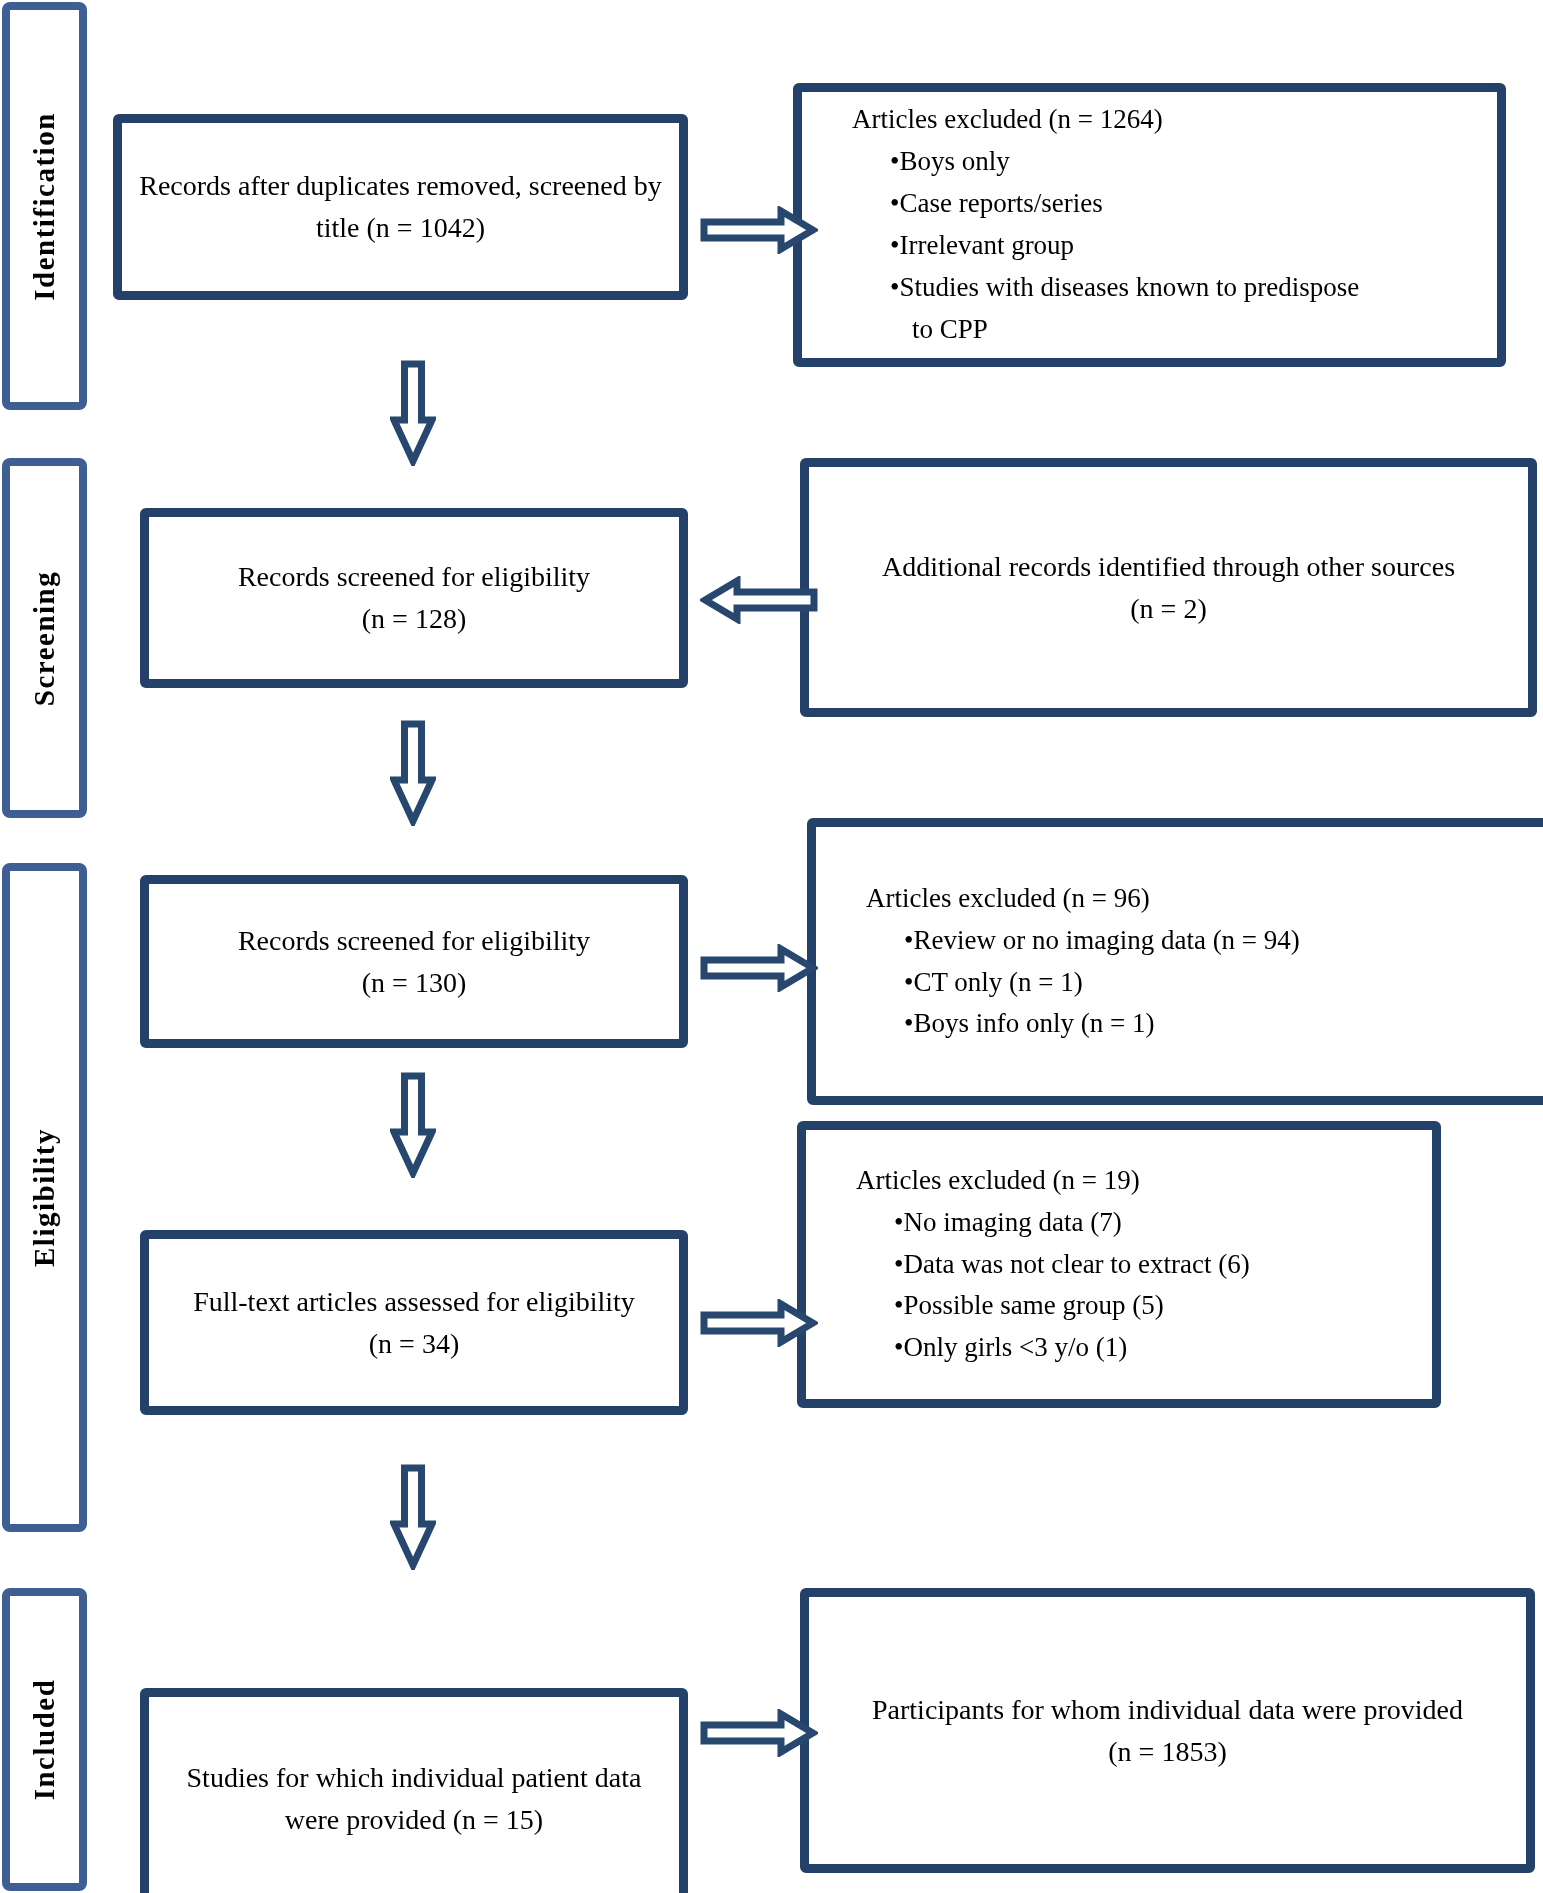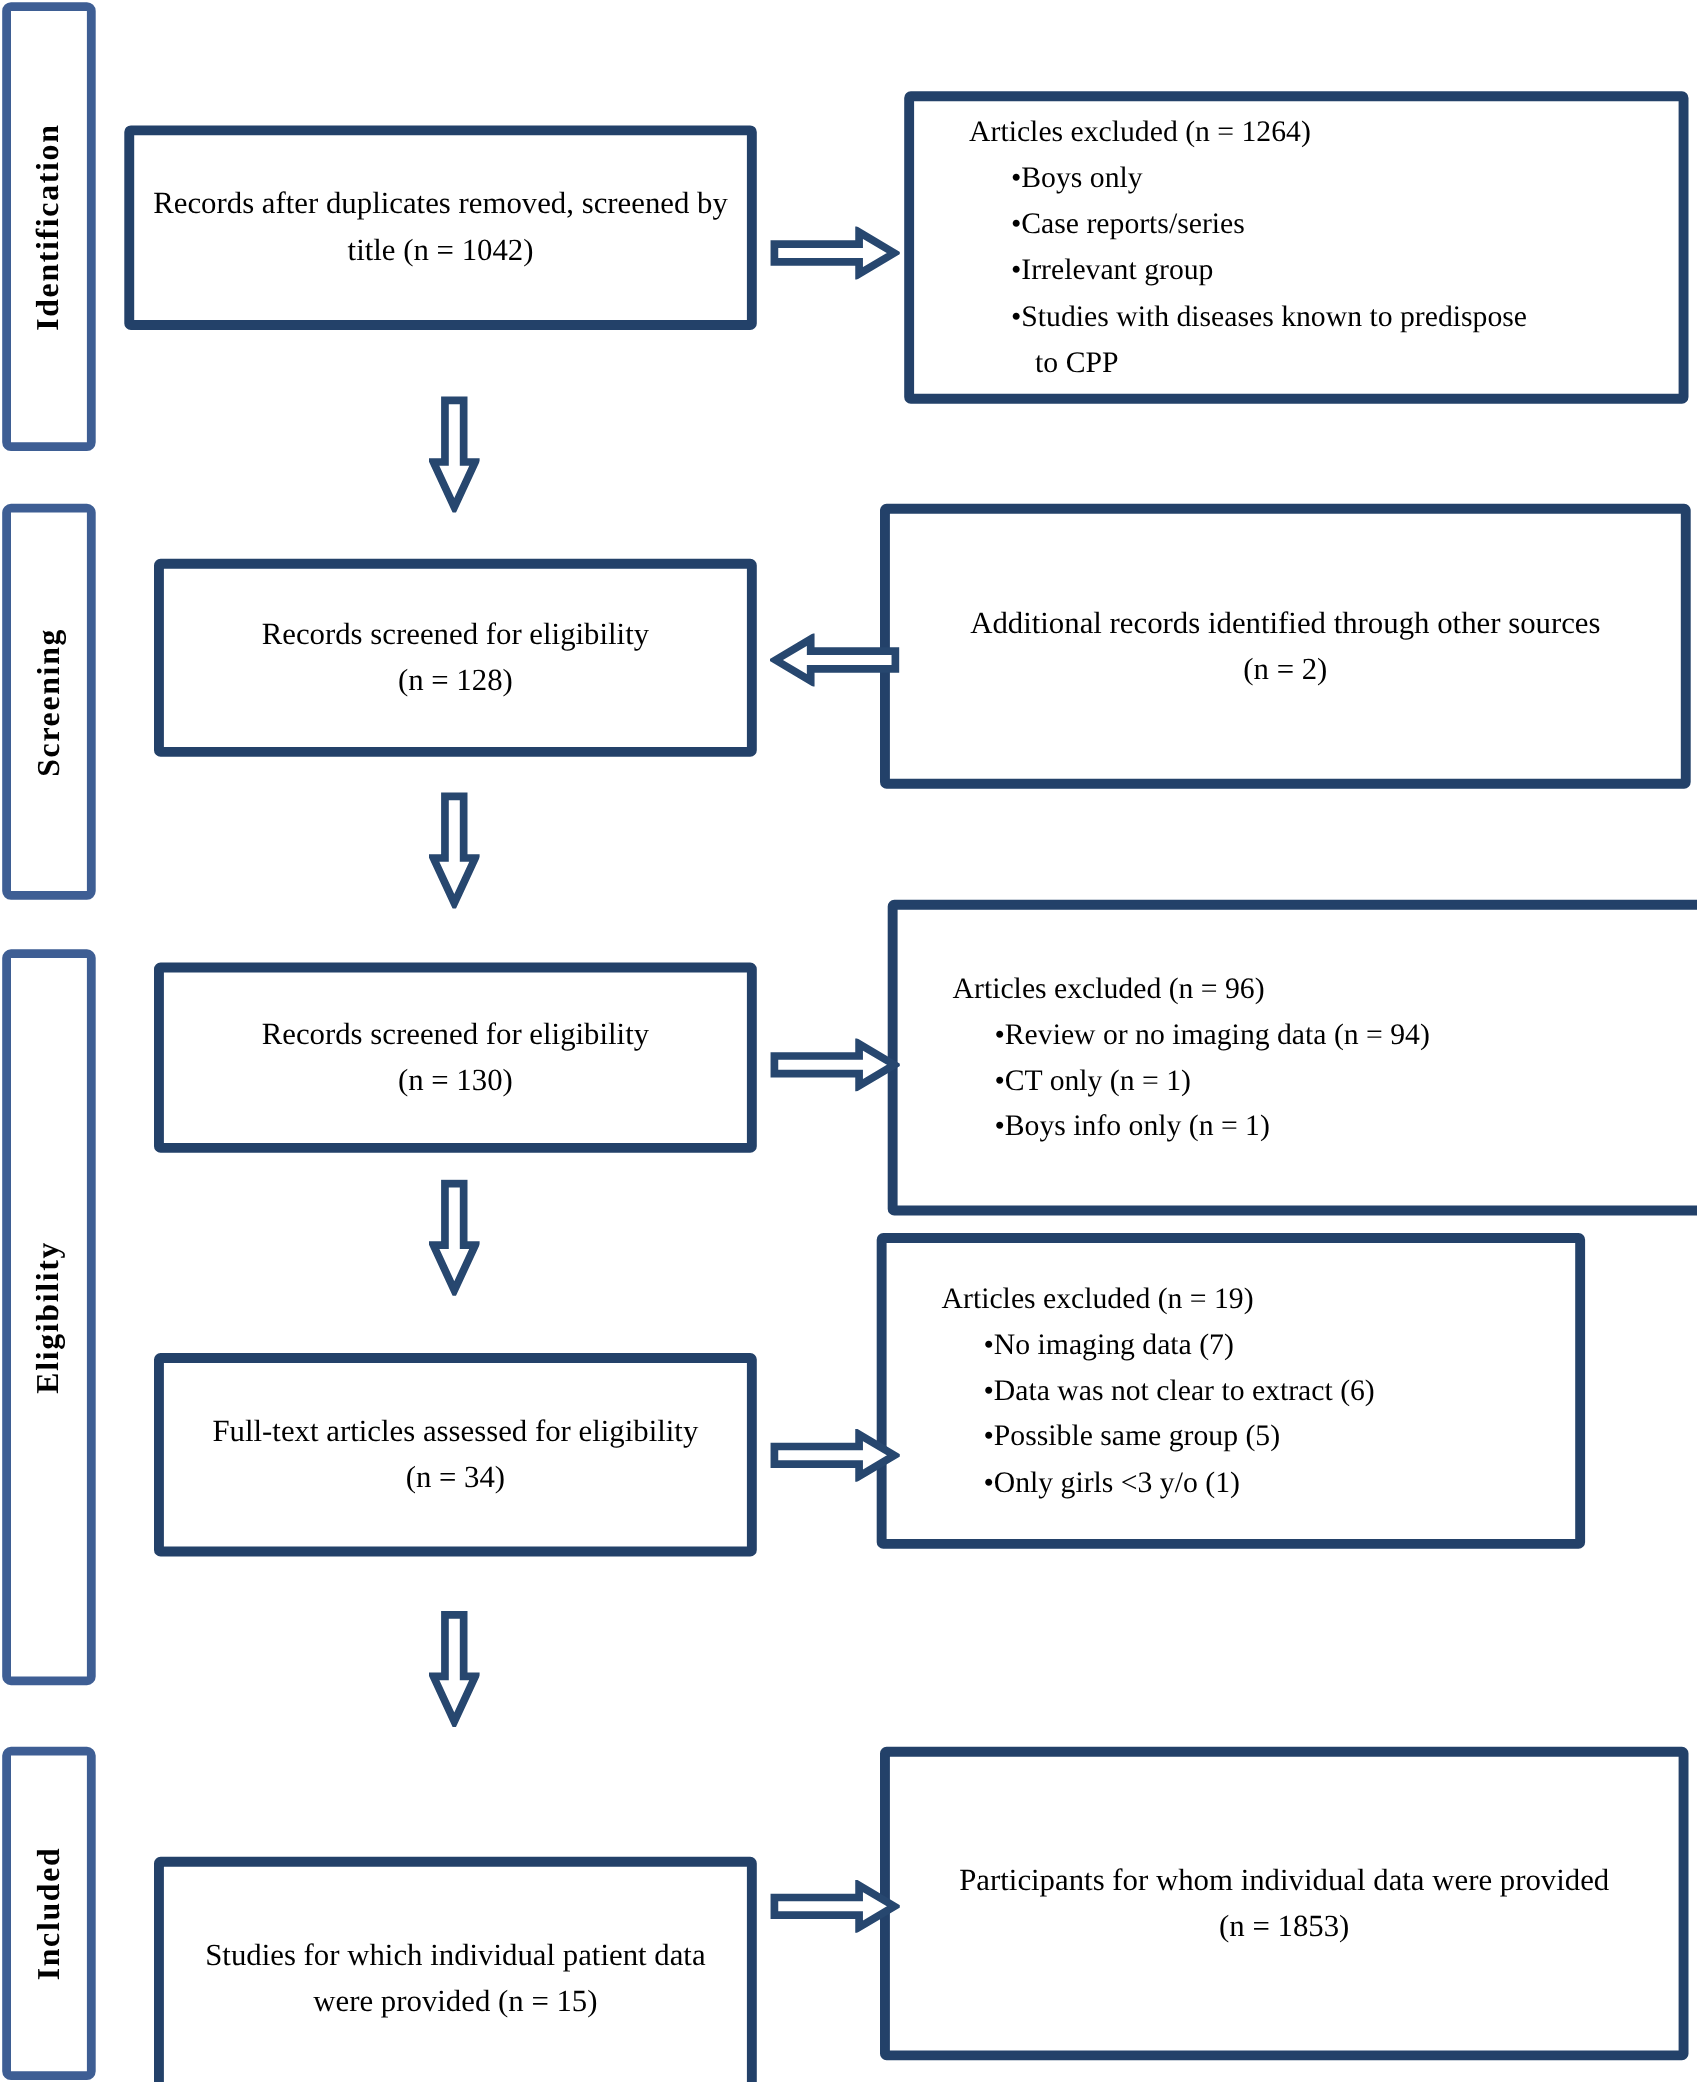--- a/index.html
+++ b/index.html
@@ -105,21 +105,21 @@
       <div>(n = 34)</div>
     </div>
   </div>
   <div class="box" style="left:140px;top:1688px;width:548px;height:221px">
     <div class="lines">
       <div>Studies for which individual patient data</div>
       <div>were provided (n = 15)</div>
     </div>
   </div>
 
-  <div class="box" style="left:822px;top:83px;width:713px;height:284px">
+  <div class="box" style="left:793px;top:83px;width:713px;height:284px">
     <div class="side-content">
       <div class="side-header">Articles excluded (n = 1264)</div>
       <ul class="bullets">
         <li>Boys only</li>
         <li>Case reports/series</li>
         <li>Irrelevant group</li>
         <li>Studies with diseases known to predispose to CPP</li>
       </ul>
     </div>
   </div>

